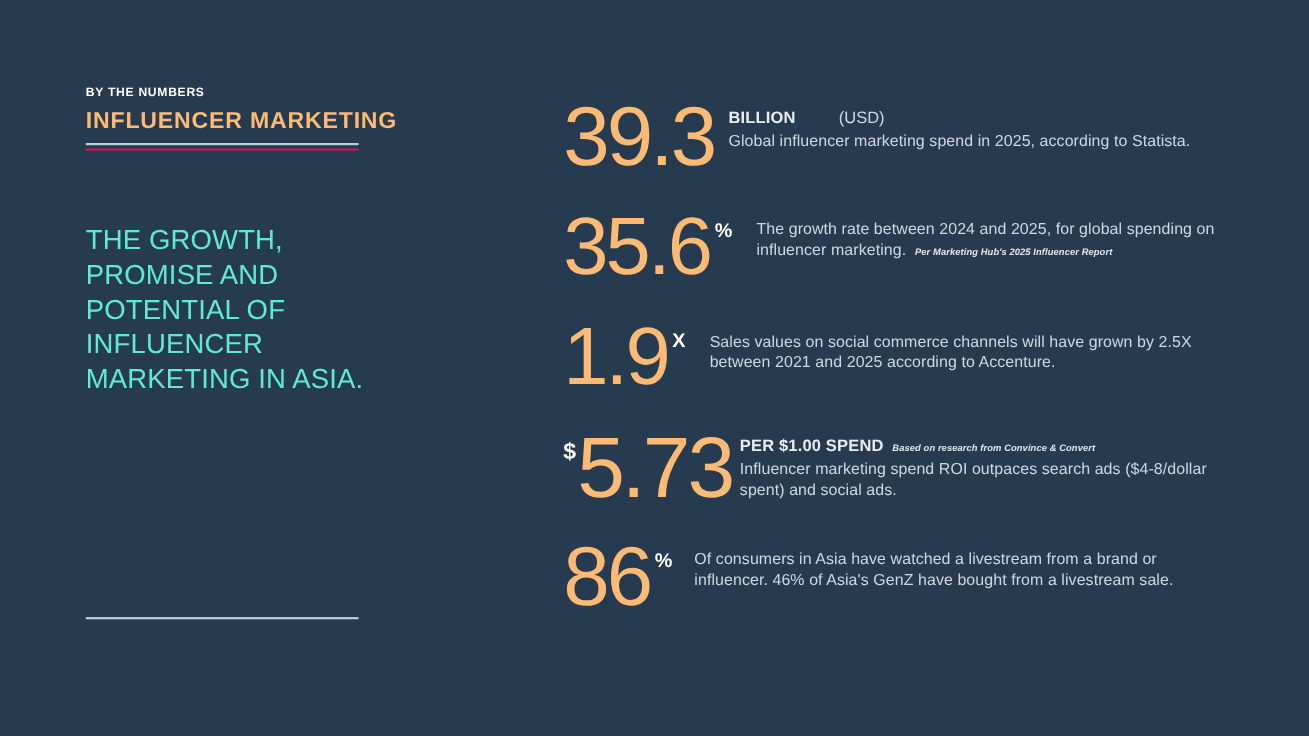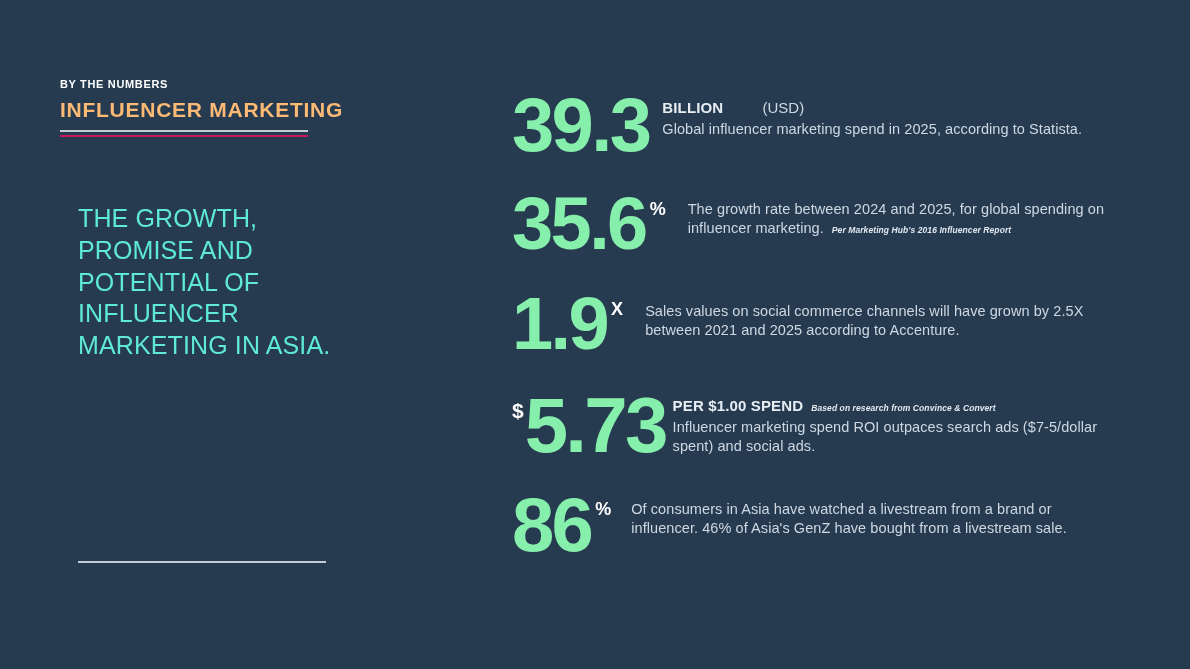--- a/index.html
+++ b/index.html
@@ -19,21 +19,21 @@
 
   .slide {
     position: absolute;
     inset: 0;
     background: #273b50;
   }
 
   
   .left-col {
     position: absolute;
-    left: 60px;
+    left: 78px;
     top: 78px;
     width: 250px;
   }
 
   .eyebrow {
     font-size: 11px;
     font-weight: bold;
     letter-spacing: 0.06em;
     color: #ffffff;
     line-height: 1.2;
@@ -112,22 +112,22 @@
     font-size: 21px;
     font-weight: bold;
     color: #ffffff;
     line-height: 1;
     padding-top: 10px;
     padding-right: 1px;
   }
 
   .stat-number {
     font-size: 74px;
-    font-weight: bold;
-    color: #86efac;
+    font-weight: normal;
+    color: #fdba74;
     line-height: 0.92;
     letter-spacing: -0.035em;
   }
 
   .stat-suffix {
     font-size: 18px;
     font-weight: bold;
     color: #ffffff;
     line-height: 1;
     padding-top: 10px;
@@ -223,21 +223,21 @@
       </div>
     </div>
 
     <div class="stat stat--growth">
       <div class="stat-figure">
         <span class="stat-number">35.6</span>
         <span class="stat-suffix">%</span>
       </div>
       <div class="stat-body">
         <div class="stat-text">
-          <span>The growth rate between 2024 and 2025, for global spending on influencer marketing.</span><span class="source-note source-inline">Per Marketing Hub's 2016 Influencer Report</span>
+          <span>The growth rate between 2024 and 2025, for global spending on influencer marketing.</span><span class="source-note source-inline">Per Marketing Hub's 2025 Influencer Report</span>
         </div>
       </div>
     </div>
 
     <div class="stat stat--multiplier">
       <div class="stat-figure">
         <span class="stat-number">1.9</span>
         <span class="stat-suffix">X</span>
       </div>
       <div class="stat-body">
@@ -247,21 +247,21 @@
 
     <div class="stat stat--roi">
       <div class="stat-figure">
         <span class="stat-prefix">$</span>
         <span class="stat-number">5.73</span>
       </div>
       <div class="stat-body">
         <div class="stat-heading">
           <span class="hl-strong">PER $1.00 SPEND</span><span class="source-note source-inline">Based on research from Convince &amp; Convert</span>
         </div>
-        <div class="stat-text">Influencer marketing spend ROI outpaces search ads ($7-5/dollar spent) and social ads.</div>
+        <div class="stat-text">Influencer marketing spend ROI outpaces search ads ($4-8/dollar spent) and social ads.</div>
       </div>
     </div>
 
     <div class="stat stat--livestream">
       <div class="stat-figure">
         <span class="stat-number">86</span>
         <span class="stat-suffix">%</span>
       </div>
       <div class="stat-body">
         <div class="stat-text">Of consumers in Asia have watched a livestream from a brand or influencer. 46% of Asia's GenZ have bought from a livestream sale.</div>

